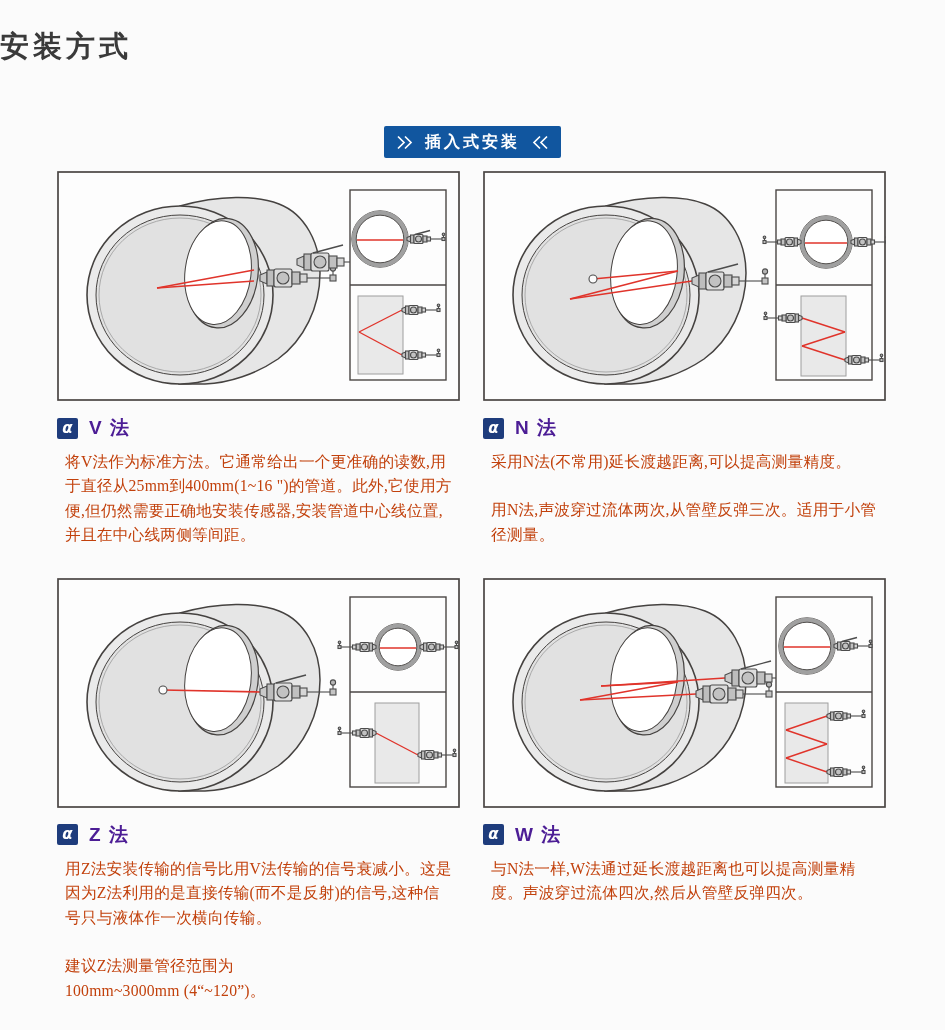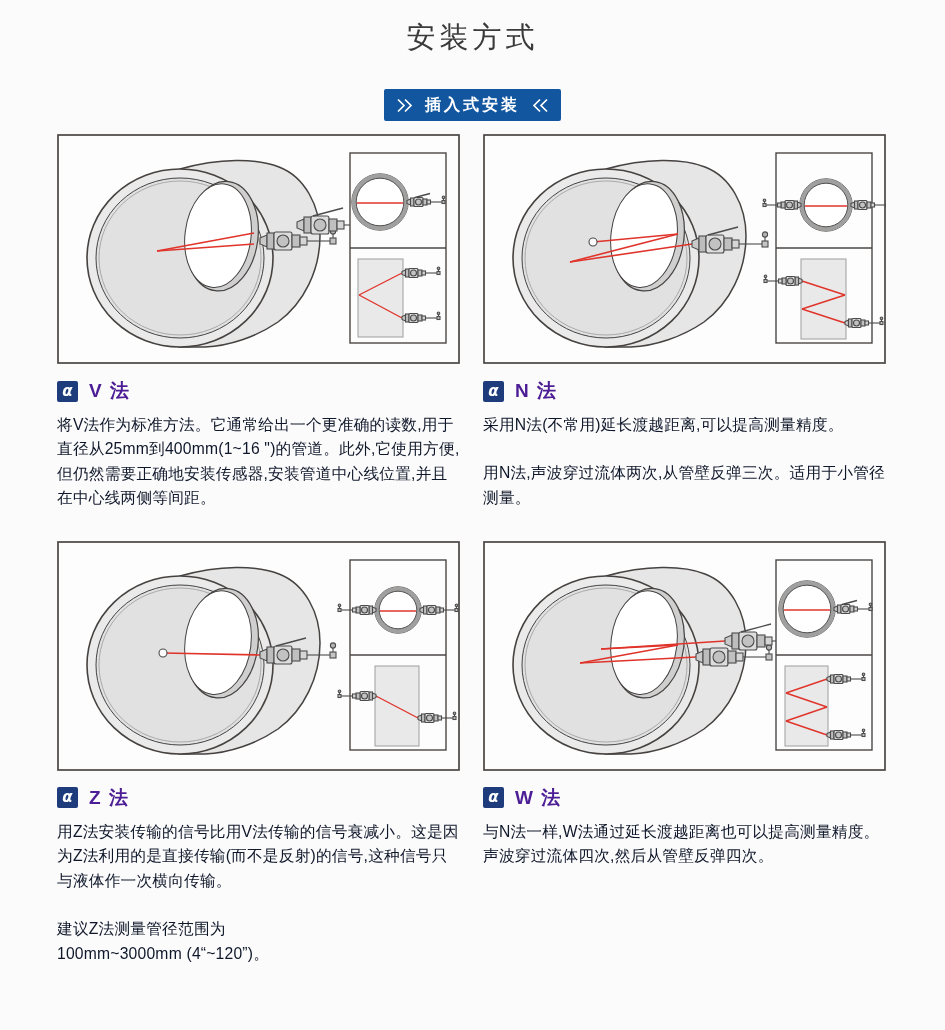--- a/index.html
+++ b/index.html
@@ -7,23 +7,23 @@
   body {
     width:945px; height:1030px;
     background:#fbfbfb;
     font-family:"Liberation Sans","DejaVu Sans",sans-serif;
     color:#404040;
     overflow:hidden;
   }
   .page { width:945px; height:1030px; position:relative; }
 
   h1.title {
-    margin:0; padding-top:18px;
-    text-align:center;
-    font-size:29px; font-weight:400;
+    margin:0; padding-top:27px;
+    text-align:left;
+    font-size:29px; font-weight:700;
     letter-spacing:4px;
     color:#3a3a3a;
   }
 
   .banner-row { display:flex; justify-content:center; margin-top:31px; }
   .banner {
     display:inline-flex; align-items:center;
     height:32px; padding:0 12px;
     border-radius:2px;
     gap:12px;
@@ -50,38 +50,39 @@
     text-align:center; border-radius:2px;
     color:#fff; font-size:15px; font-style:italic; font-weight:700;
     font-family:"DejaVu Sans",sans-serif;
     flex:0 0 auto;
   }
   h2.mname {
     margin:0; font-size:19px; font-weight:700;
     color:#4c1d95; letter-spacing:1.5px;
   }
   p.para {
-    margin:9px 0 0;
+    margin:9px 8px 0;
     font-size:15.7px; line-height:1.56;
     letter-spacing:0.2px;
-    color:#0f172a;
+    color:#c2410c;
     white-space:pre-line;
+    font-family:Liberation Serif, serif;
   }
   p.para + p.para { margin-top:24px; }
   p.para:empty { display:none; }
 </style>
 </head>
 <body>
 
 <div class="page">
 
   <h1 class="title">安装方式</h1>
 
   <div class="banner-row">
-    <div class="banner" id="banner" style="background: rgb(17, 86, 159);">
+    <div class="banner" id="banner" style="background: rgb(17, 86, 159); margin-top: 28px;">
       <svg class="chev" width="17" height="15" viewBox="0 0 17 15">
         <polyline points="2,1.5 8,7.5 2,13.5" fill="none" stroke="#ffffff" stroke-width="1.7"></polyline>
         <polyline points="9,1.5 15,7.5 9,13.5" fill="none" stroke="#ffffff" stroke-width="1.7"></polyline>
       </svg>
       <span class="label">插入式安装</span>
       <svg class="chev" width="17" height="15" viewBox="0 0 17 15">
         <polyline points="15,1.5 9,7.5 15,13.5" fill="none" stroke="#ffffff" stroke-width="1.7"></polyline>
         <polyline points="8,1.5 2,7.5 8,13.5" fill="none" stroke="#ffffff" stroke-width="1.7"></polyline>
       </svg>
     </div>

